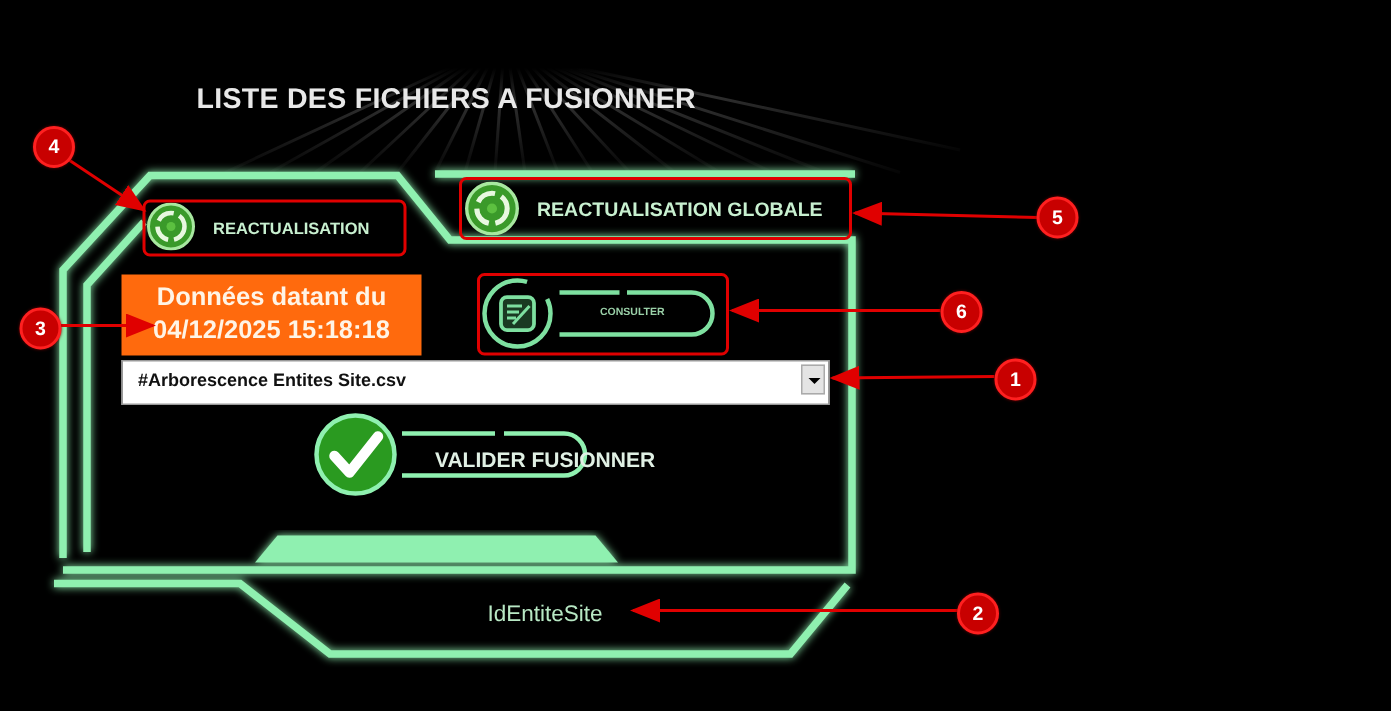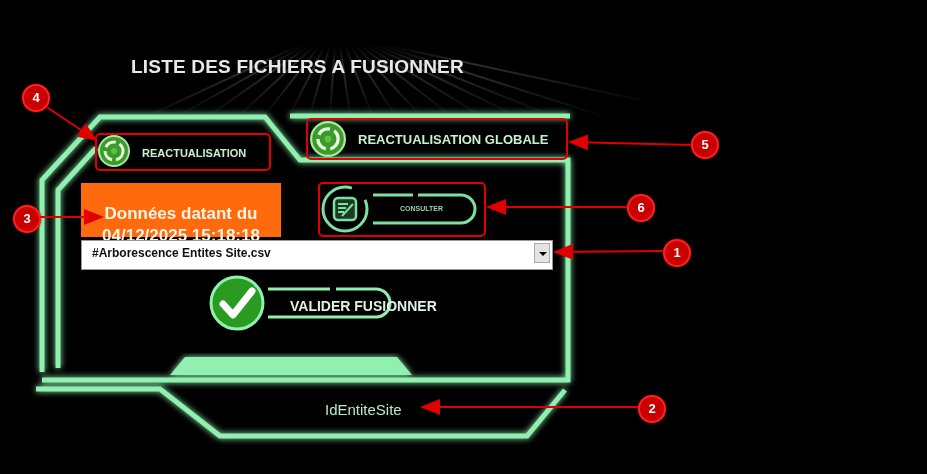--- a/index.html
+++ b/index.html
@@ -6,21 +6,21 @@
   body { width:927px; height:474px; background:#000; position:relative; overflow:hidden;
          font-family:"Liberation Sans", sans-serif; }
   .abs { position:absolute; }
   .rays { position:absolute; left:0; top:0; width:927px; height:474px; }
   .title { left:131px; top:29px; color:#e8e8e8; font-weight:bold; font-size:19px; letter-spacing:0.2px;
            font-family:"Liberation Sans", sans-serif;margin-top:27px; }
   .frame { position:absolute; left:0; top:0; width:927px; height:474px; }
   .redbox { position:absolute; border:2px solid #e00000; border-radius:5px; box-sizing:border-box; }
   .btn-label { position:absolute; color:#c8f0d0; font-weight:bold; white-space:nowrap; }
   .orange { left:81px; top:183px; width:200px; height:54px; background:#ff6a0d; color:#fff4e6;
-            text-align:center; font-size:17px; font-weight:bold; line-height:22px; padding-top:20px; box-sizing:border-box; }
+            text-align:center; font-size:17px; font-weight:bold; line-height:22px; padding-top:4px; box-sizing:border-box; }
   .select { left:81px; top:240px; width:472px; height:30px; background:#fff; border:1px solid #999;
             box-sizing:border-box; }
   .select-text { position:absolute; left:10px; top:5px; font-size:12px; font-weight:bold; color:#111; }
   .select-btn { position:absolute; right:2px; top:2px; width:16px; height:20px; background:#e4e4e4;
                 border:1px solid #aaa; box-sizing:border-box; }
   .select-btn:after { content:""; position:absolute; left:4px; top:8px; border-left:4px solid transparent;
                       border-right:4px solid transparent; border-top:4px solid #000; }
   .footer-text { left:305px; top:401px; color:#b8e8c4; font-size:15px;margin-left:20px; }
   .marker { position:absolute; width:24px; height:24px; border-radius:50%; background:#c80000;
             border:2px solid #ff2020; color:#fff; font-weight:bold; font-size:13px; text-align:center;

